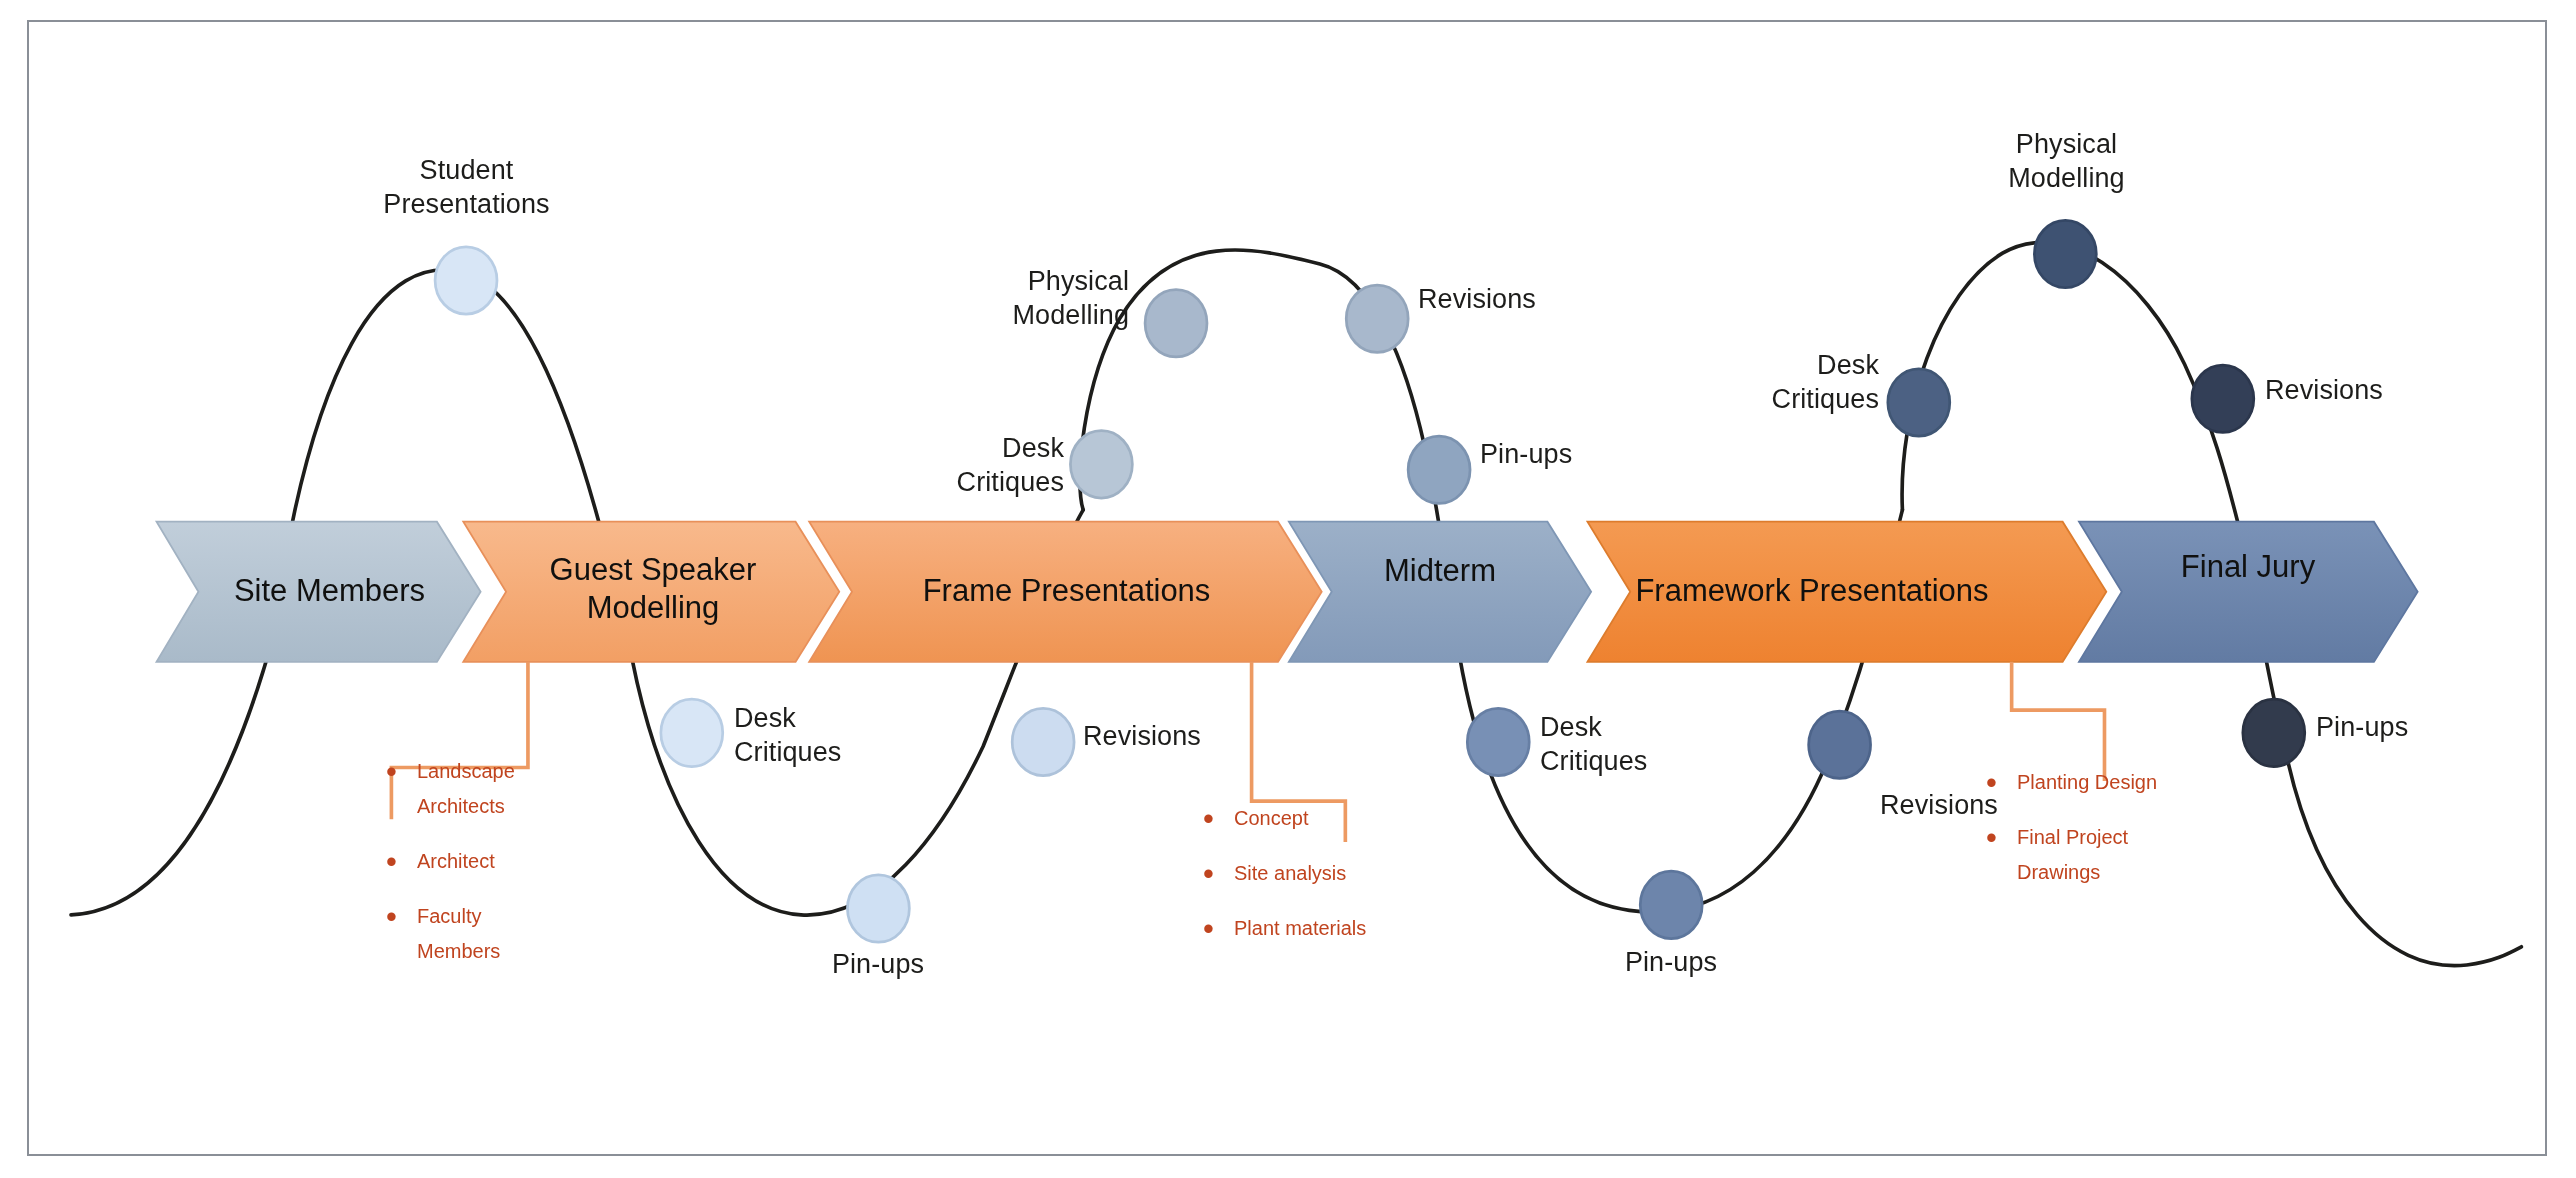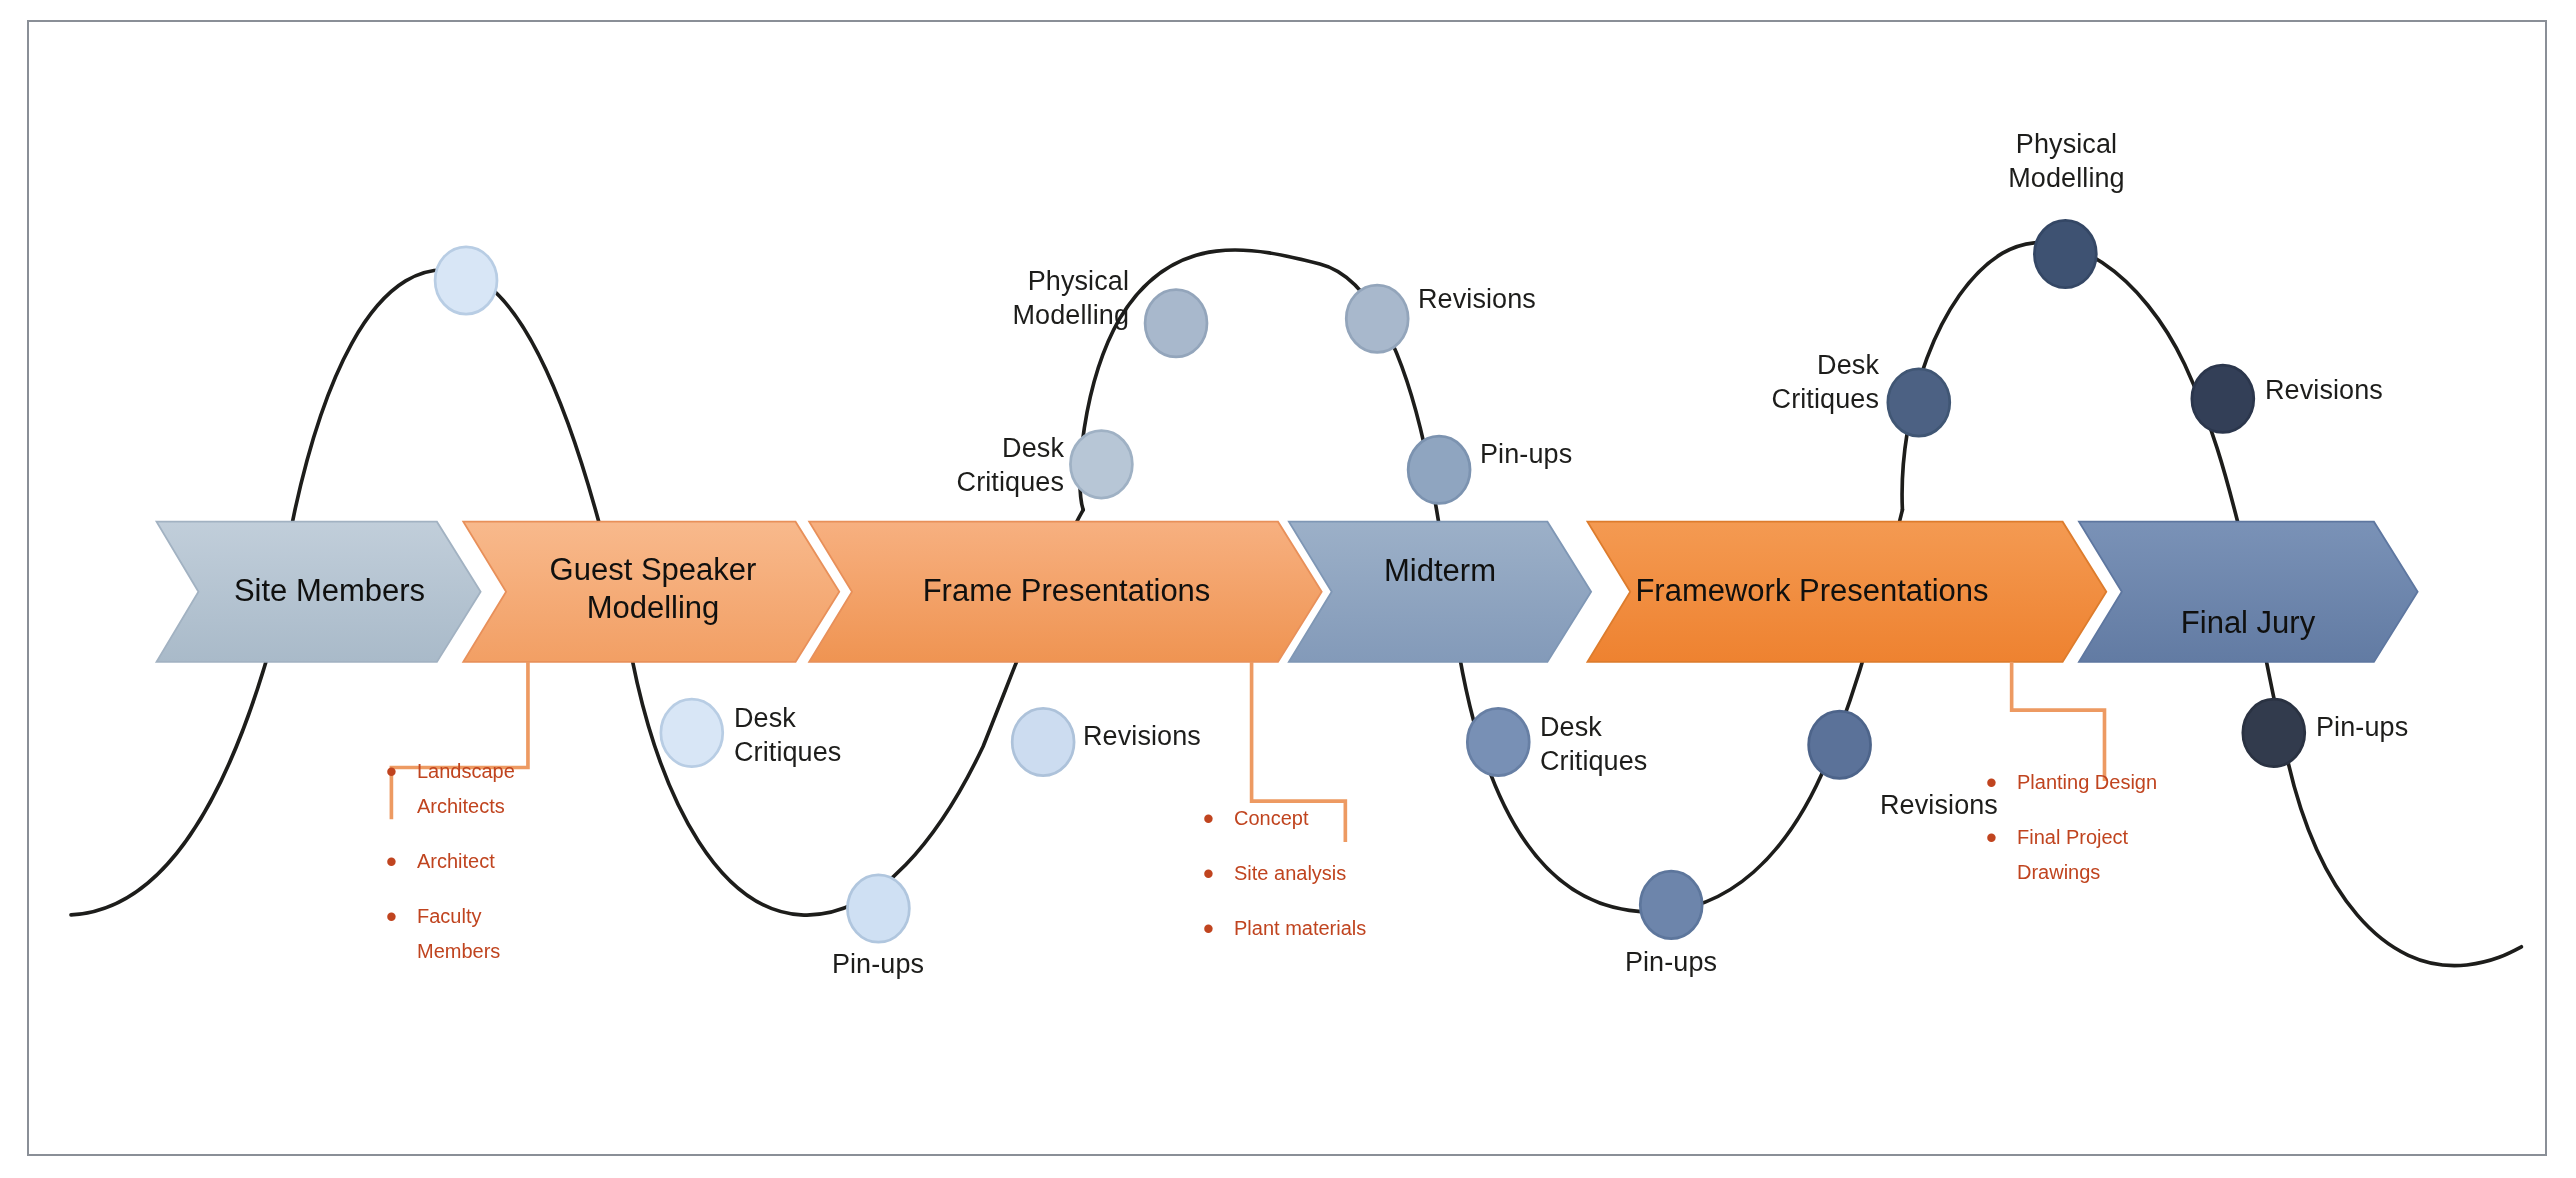--- a/index.html
+++ b/index.html
@@ -181,22 +181,24 @@
 
   <div class="stage-label" style="left:512px;top:551px;width:282px;">Guest Speaker
 Modelling</div>
 
   <div class="stage-label" style="left:857px;top:572px;width:419px;">Frame Presentations</div>
 
   <div class="stage-label" style="left:1336px;top:552px;width:208px;">Midterm</div>
 
   <div class="stage-label" style="left:1600px;top:572px;width:424px;">Framework Presentations</div>
 
-  <div class="stage-label" style="left:2126px;top:604px;width:244px;">Final Jury</div>
-
+  <div class="stage-label" style="left:2126px;top:548px;width:244px;">Final Jury</div>
+
+  <div class="node-label ta-center" style="left:339px;top:153px;width:255px;">Student
+Presentations</div>
 
   <div class="node-label ta-left" style="left:734px;top:701px;width:200px;">Desk
 Critiques</div>
 
   <div class="node-label ta-center" style="left:769px;top:947px;width:218px;">Pin-ups</div>
 
   <div class="node-label ta-left" style="left:1083px;top:719px;width:200px;">Revisions</div>
 
   <div class="node-label ta-right" style="left:856px;top:431px;width:208px;">Desk
 Critiques</div>

